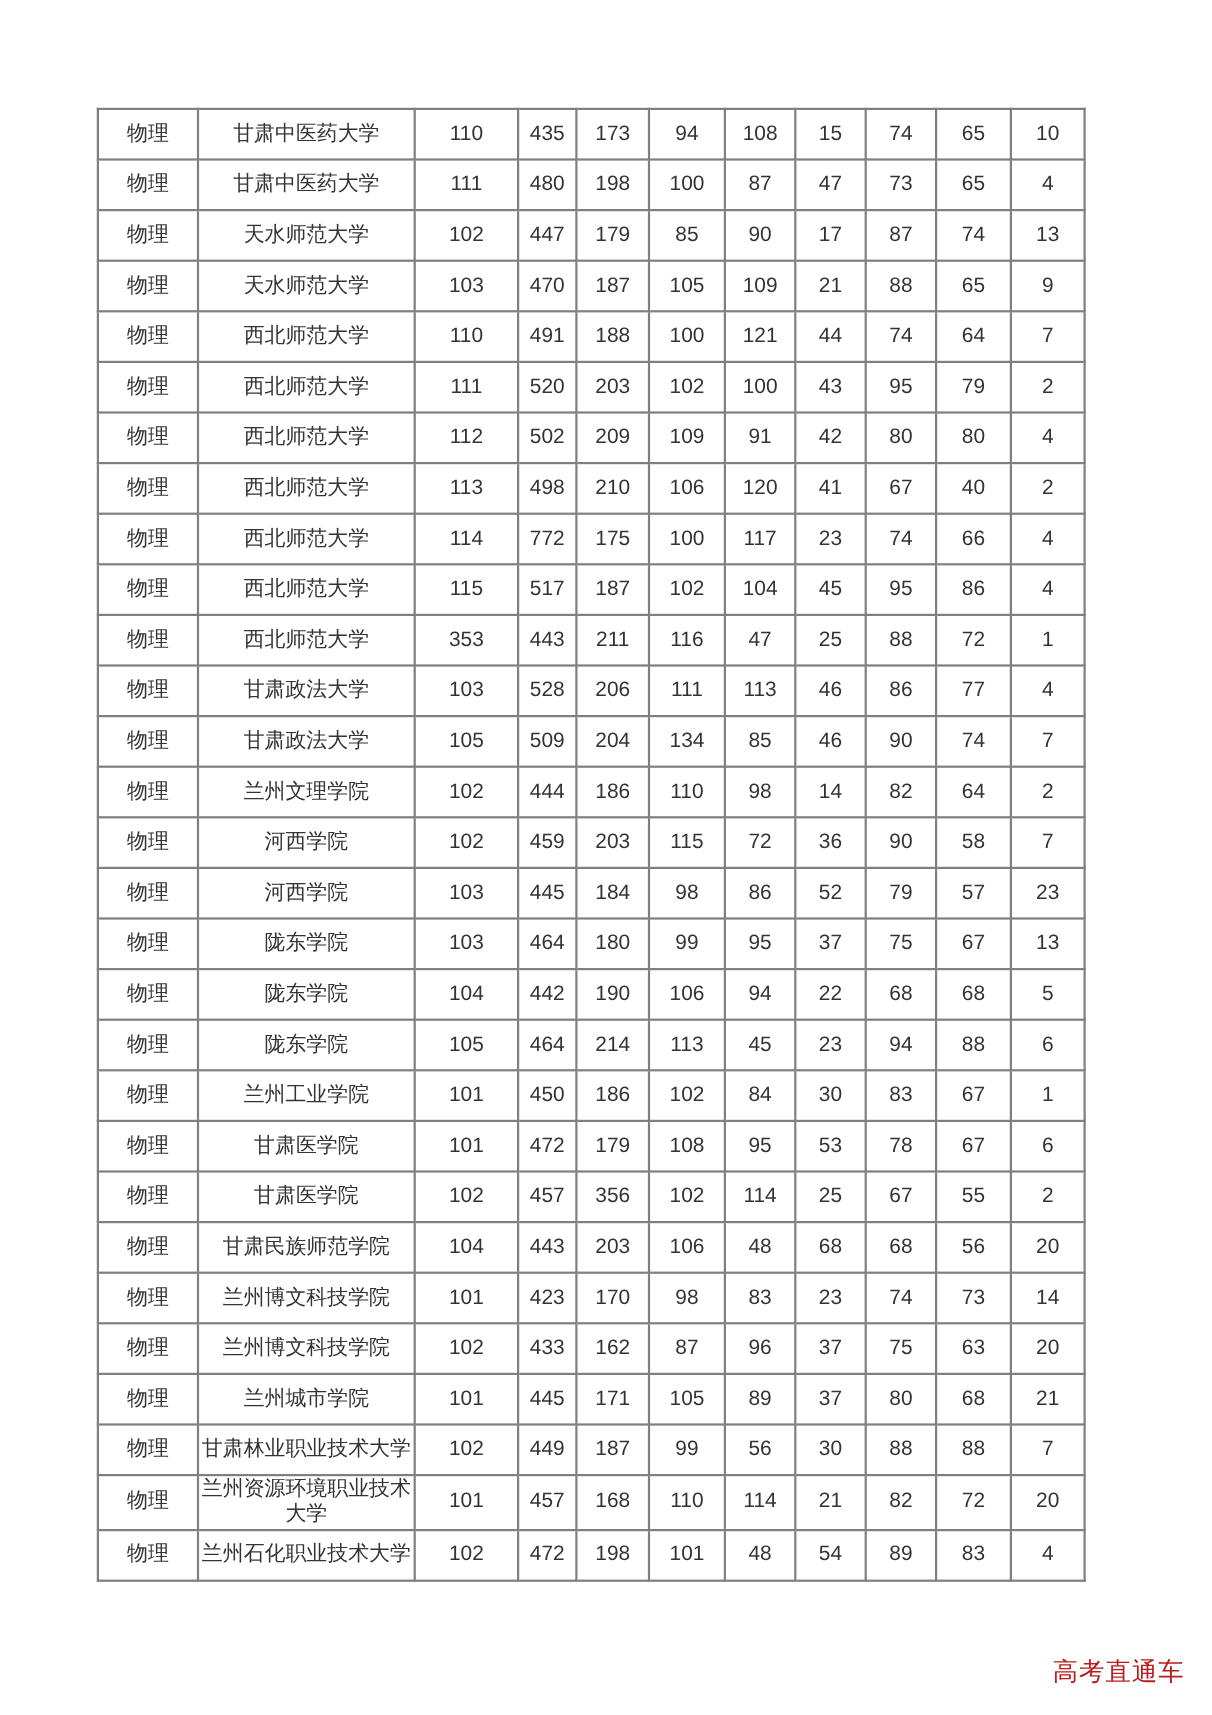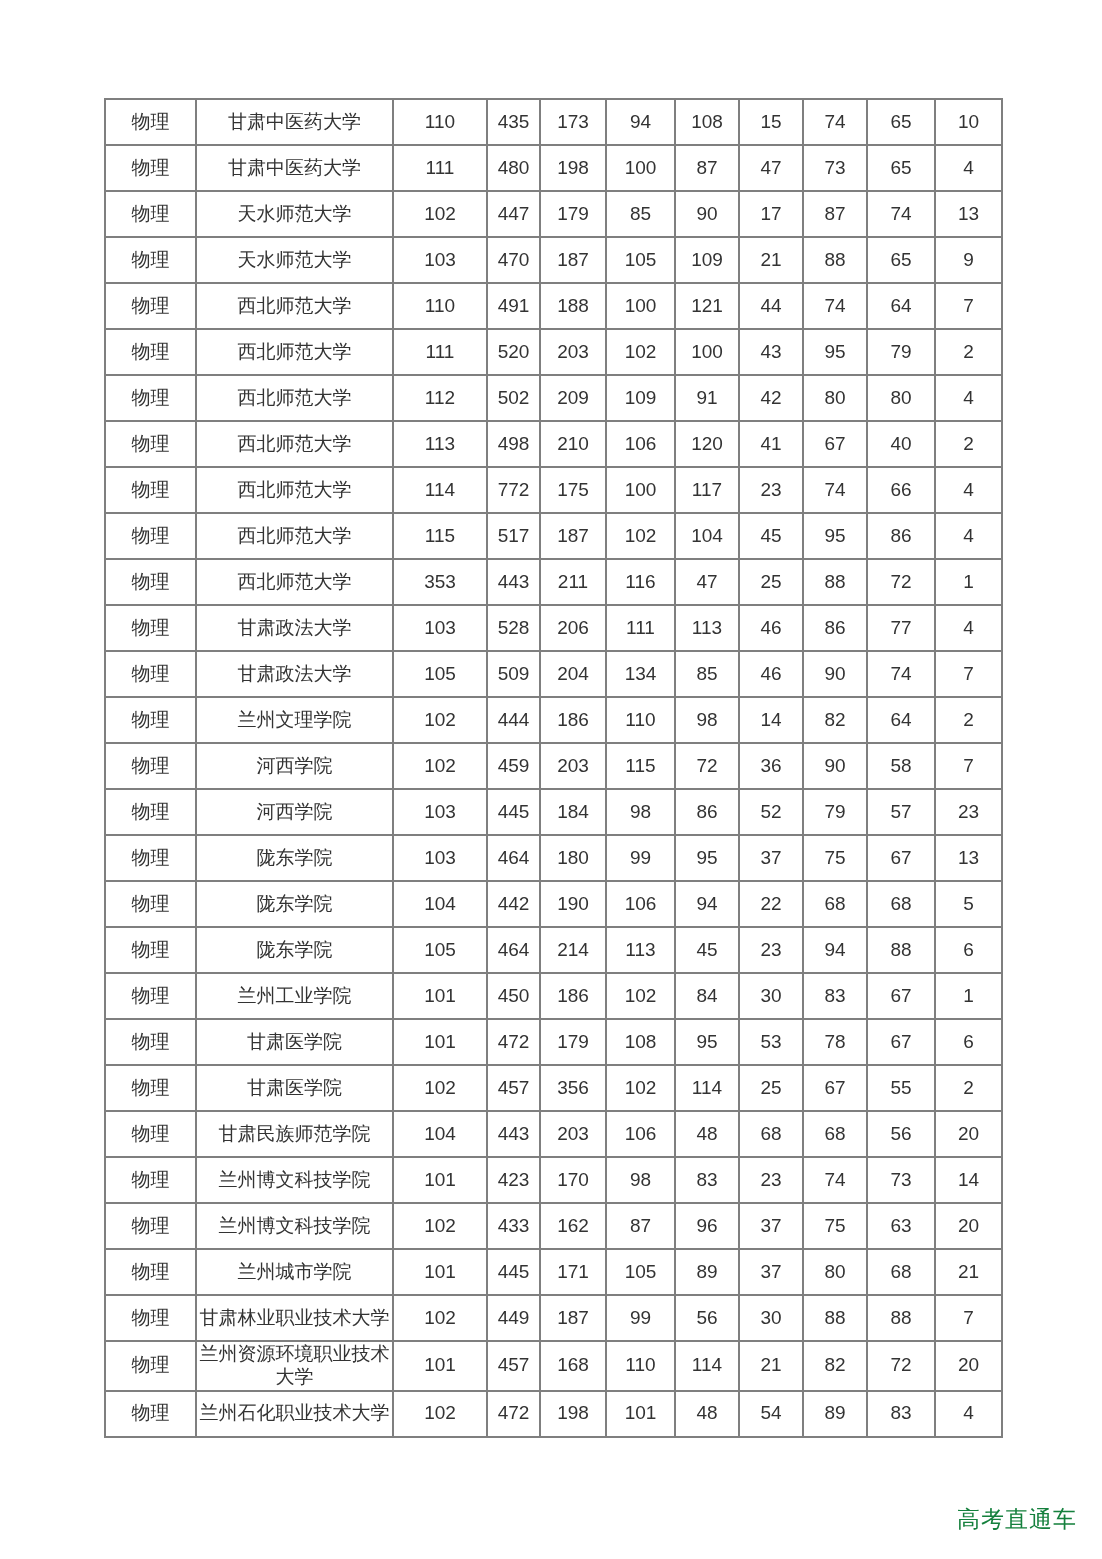--- a/index.html
+++ b/index.html
@@ -6,21 +6,21 @@
   html, body {
     width: 1102px;
     height: 1559px;
     background: #ffffff;
     font-family: "Liberation Sans", sans-serif;
     position: relative;
     overflow: hidden;
   }
   .table-wrap {
     position: absolute;
-    left: 104px;
+    left: 88px;
     top: 98px;
   }
   table.score-table {
     border-collapse: collapse;
     table-layout: fixed;
     width: 897px;
   }
   table.score-table td {
     border: 2px solid #7f7f7f;
     text-align: center;
@@ -30,21 +30,21 @@
     height: 46px;
     line-height: 1.2;
     padding: 1px 2px;
     overflow: hidden;
   }
   .watermark {
     position: absolute;
     right: 25px;
     bottom: 24px;
     font-size: 23px;
-    color: #15803d;
+    color: #b91c1c;
     letter-spacing: 1px;
   }
 </style>
 </head>
 <body>
 
 <div class="table-wrap">
   <table class="score-table">
     <colgroup>
       <col style="width:91px">

